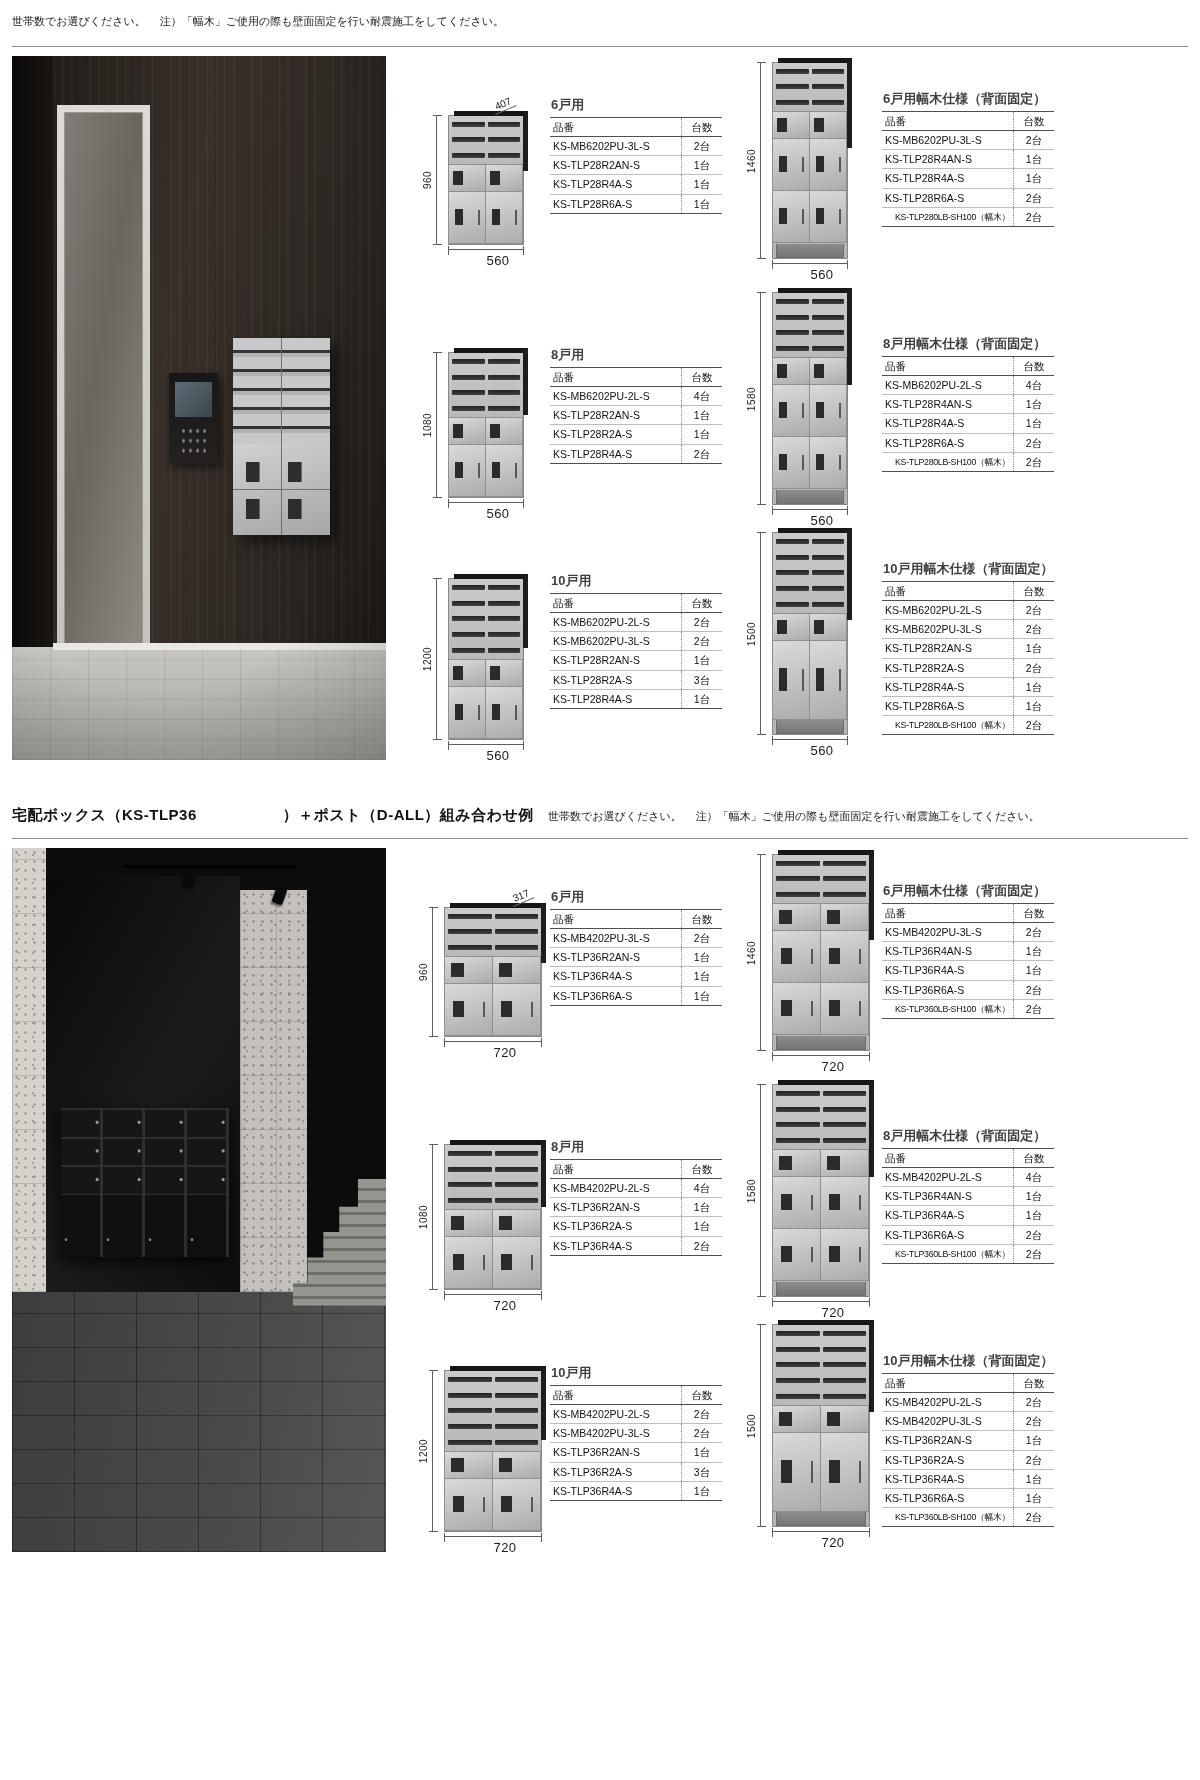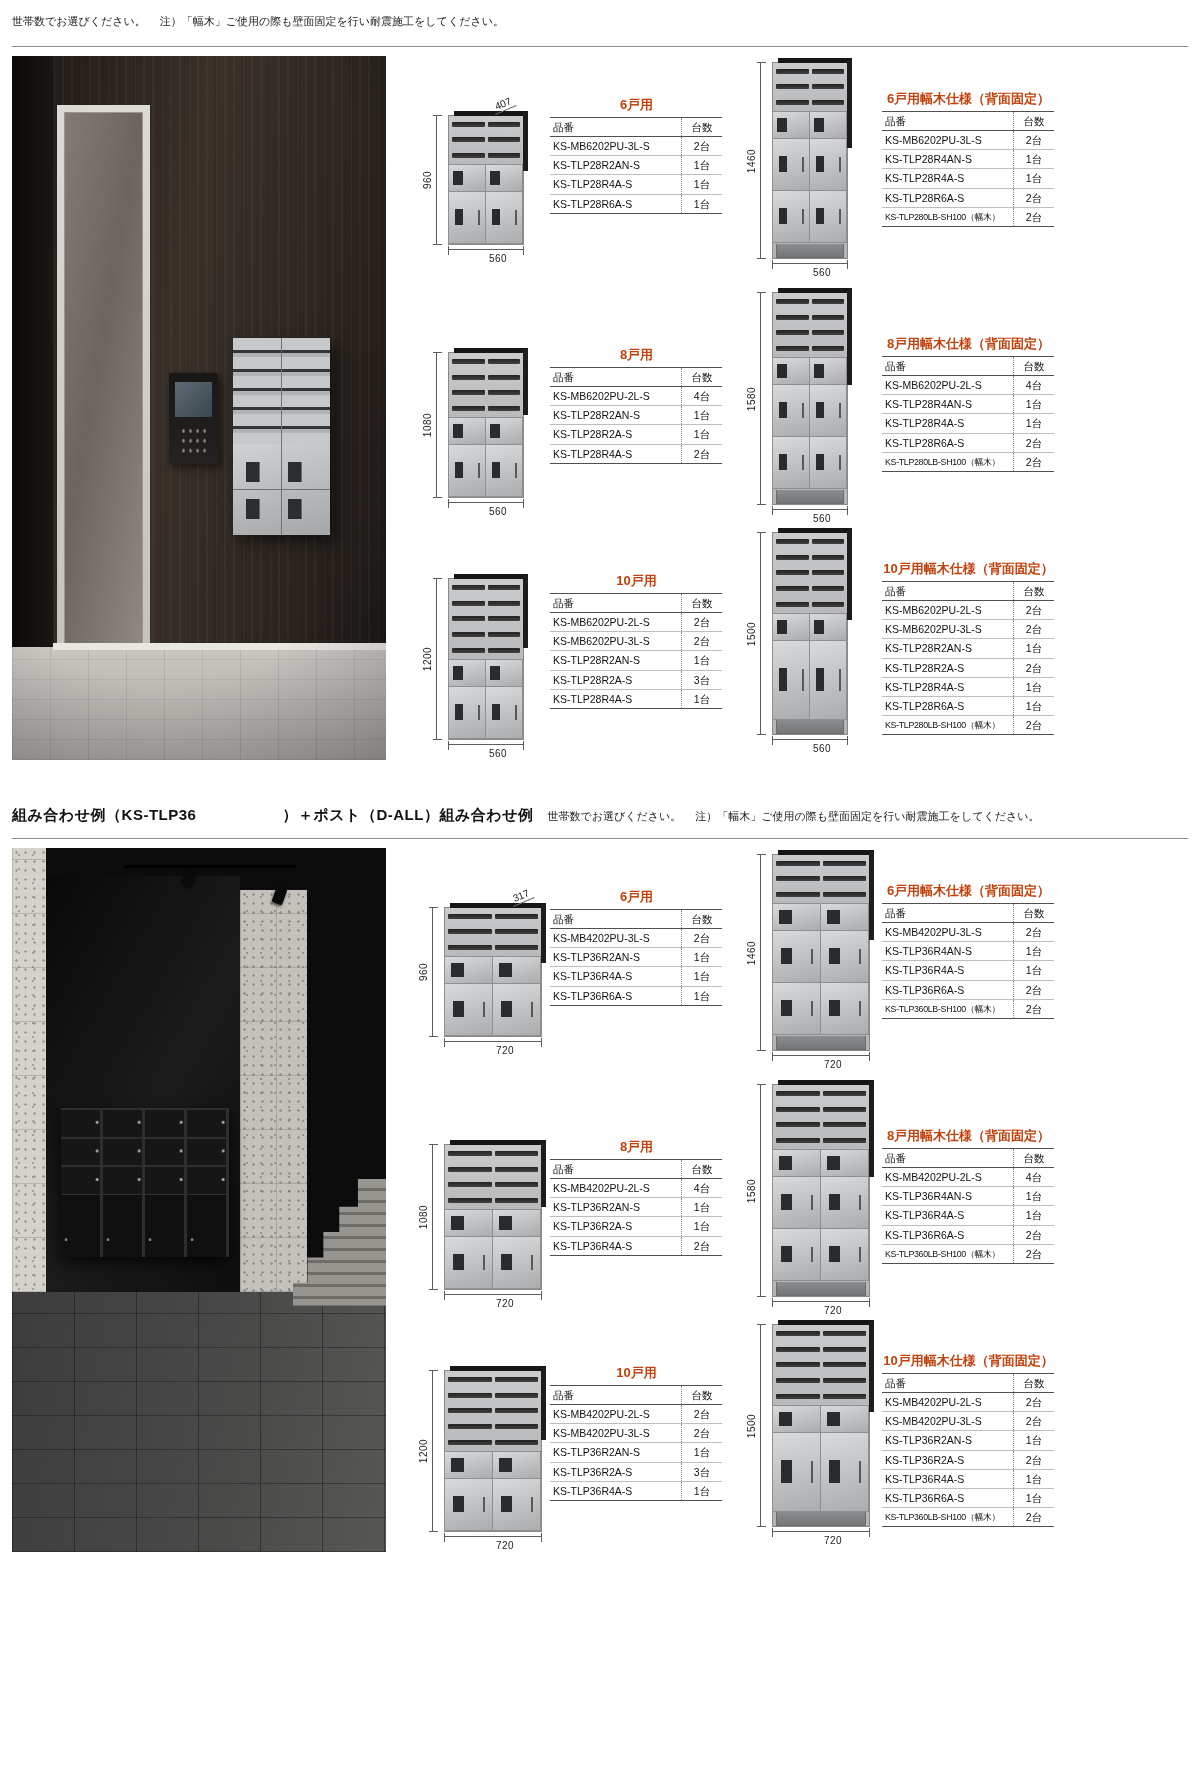--- a/index.html
+++ b/index.html
@@ -13,29 +13,29 @@
   .blank{display:inline-block;width:86px;}
   .sub{font-size:11px;color:#222;}
   .note{font-size:11px;color:#222;}
   .rule{position:absolute;left:12px;top:46px;width:1176px;height:1px;background:#8d8d8d;}
 
   
   .configs{position:absolute;inset:0;}
   .config{position:absolute;display:flex;align-items:flex-start;}
   .diag{position:relative;flex:none;}
   .tcol{flex:none;width:172px;margin-left:2px;}
-  .cfg-title{font-size:13px;font-weight:bold;color:#c2410c;margin:0 0 3px 1px;text-align:center;}
+  .cfg-title{font-size:13px;font-weight:bold;color:#404040;margin:0 0 3px 1px;}
   table.parts{border-collapse:collapse;width:100%;font-size:10.5px;color:#111;table-layout:fixed;}
   .parts th,.parts td{padding:3px 3px 2px;line-height:1.25;overflow:hidden;white-space:nowrap;}
   .parts th{text-align:left;font-weight:normal;border-top:1px solid #4f4f4f;border-bottom:1px solid #4f4f4f;}
   .parts th.th-qty{width:34px;text-align:center;border-left:1px dotted #8a8a8a;}
   .parts td{border-bottom:1px solid #bdbdbd;background:#fff;}
   .parts td.td-qty{text-align:center;border-left:1px dotted #8a8a8a;}
   .parts tbody tr:last-child td{border-bottom:1px solid #4f4f4f;}
-  .td-part.sm{font-size:8.8px;letter-spacing:-.3px;}
+  .td-part.sm{font-size:8.8px;letter-spacing:-.3px;text-align:right;}
 
   
   .cab{position:absolute;background:linear-gradient(180deg,#d2d4d5,#b2b4b5);border:1px solid #87898a;box-sizing:border-box;}
   .cab-top{position:absolute;left:5px;right:-5px;top:-5px;height:6px;background:#161616;}
   .cab-side{position:absolute;right:-5px;top:-4px;width:5px;background:#1d1d1d;}
   .posts{position:relative;display:flex;flex-direction:column;justify-content:space-around;padding:1px 3px;box-sizing:border-box;
          border-bottom:1px solid #8d8f90;background:linear-gradient(180deg,#c9cbcd,#b7b9bb);}
   .slot-row{display:flex;gap:3px;}
   .slot-row i{flex:1;height:5px;background:linear-gradient(180deg,#222,#404142);border-radius:1px;}
   .boxes{display:flex;flex-direction:column;}
@@ -48,21 +48,21 @@
 
   
   .dim-v{position:absolute;width:0;border-left:1px solid #5d5d5d;}
   .dim-v::before,.dim-v::after{content:"";position:absolute;left:-4px;width:9px;height:1px;background:#5d5d5d;}
   .dim-v::before{top:0}.dim-v::after{bottom:0}
   .dim-label-v{position:absolute;left:-15px;top:50%;transform:translateY(-50%) rotate(180deg);writing-mode:vertical-rl;
                font-size:10px;color:#1a1a1a;letter-spacing:.5px;}
   .dim-h{position:absolute;height:0;border-top:1px solid #5d5d5d;}
   .dim-h::before,.dim-h::after{content:"";position:absolute;top:-4px;width:1px;height:9px;background:#5d5d5d;}
   .dim-h::before{left:0}.dim-h::after{right:0}
-  .dim-label-h{position:absolute;left:50%;top:3px;transform:translateX(-50%);font-size:10px;color:#1a1a1a;letter-spacing:.5px;padding-left:24px;}
+  .dim-label-h{position:absolute;left:50%;top:3px;transform:translateX(-50%);font-size:13px;color:#1a1a1a;letter-spacing:.5px;padding-left:24px;}
   .dim-d{position:absolute;font-size:10px;color:#1a1a1a;transform:rotate(-23deg);border-bottom:1px solid #6a6a6a;padding:0 3px 1px;}
 
   
   .photo{position:absolute;left:12px;top:56px;width:374px;height:704px;overflow:hidden;background:#171411;}
   .p1 .mirror{position:absolute;left:0;top:0;width:11%;height:84%;background:linear-gradient(90deg,#0b0908,#1a1613);border-right:2px solid #d8d6d1;}
   .p1 .wall{position:absolute;left:11%;right:0;top:0;height:84%;
     background:
       repeating-linear-gradient(90deg,rgba(255,255,255,.035) 0 2px,rgba(0,0,0,0) 2px 9px),
       repeating-linear-gradient(90deg,rgba(0,0,0,.28) 0 1px,rgba(0,0,0,0) 1px 27px),
       linear-gradient(100deg,#221d19 0%,#393029 38%,#2c2621 72%,#1c1815 100%);}
@@ -697,21 +697,21 @@
                 </tr>
               </tbody>
             </table>
           </div>
         </div>
       </div>
   </section>
 
   <section class="sec" style="top:792px">
     <div class="sec-head">
-      <h2 class="title"><span>組み合わせ例（KS-TLP36</span><span class="blank"></span><span>）＋ポスト（D-ALL）組み合わせ例</span></h2>
+      <h2 class="title"><span>宅配ボックス（KS-TLP36</span><span class="blank"></span><span>）＋ポスト（D-ALL）組み合わせ例</span></h2>
       <span class="sub">世帯数でお選びください。</span>
       <span class="note">注）「幅木」ご使用の際も壁面固定を行い耐震施工をしてください。</span>
     </div>
     <div class="rule"></div>
 
     <div class="photo p2">
       <div class="stoneL stone"></div>
       <div class="wallB"></div>
       <div class="stoneR stone"></div>
       <div class="rail"></div>

